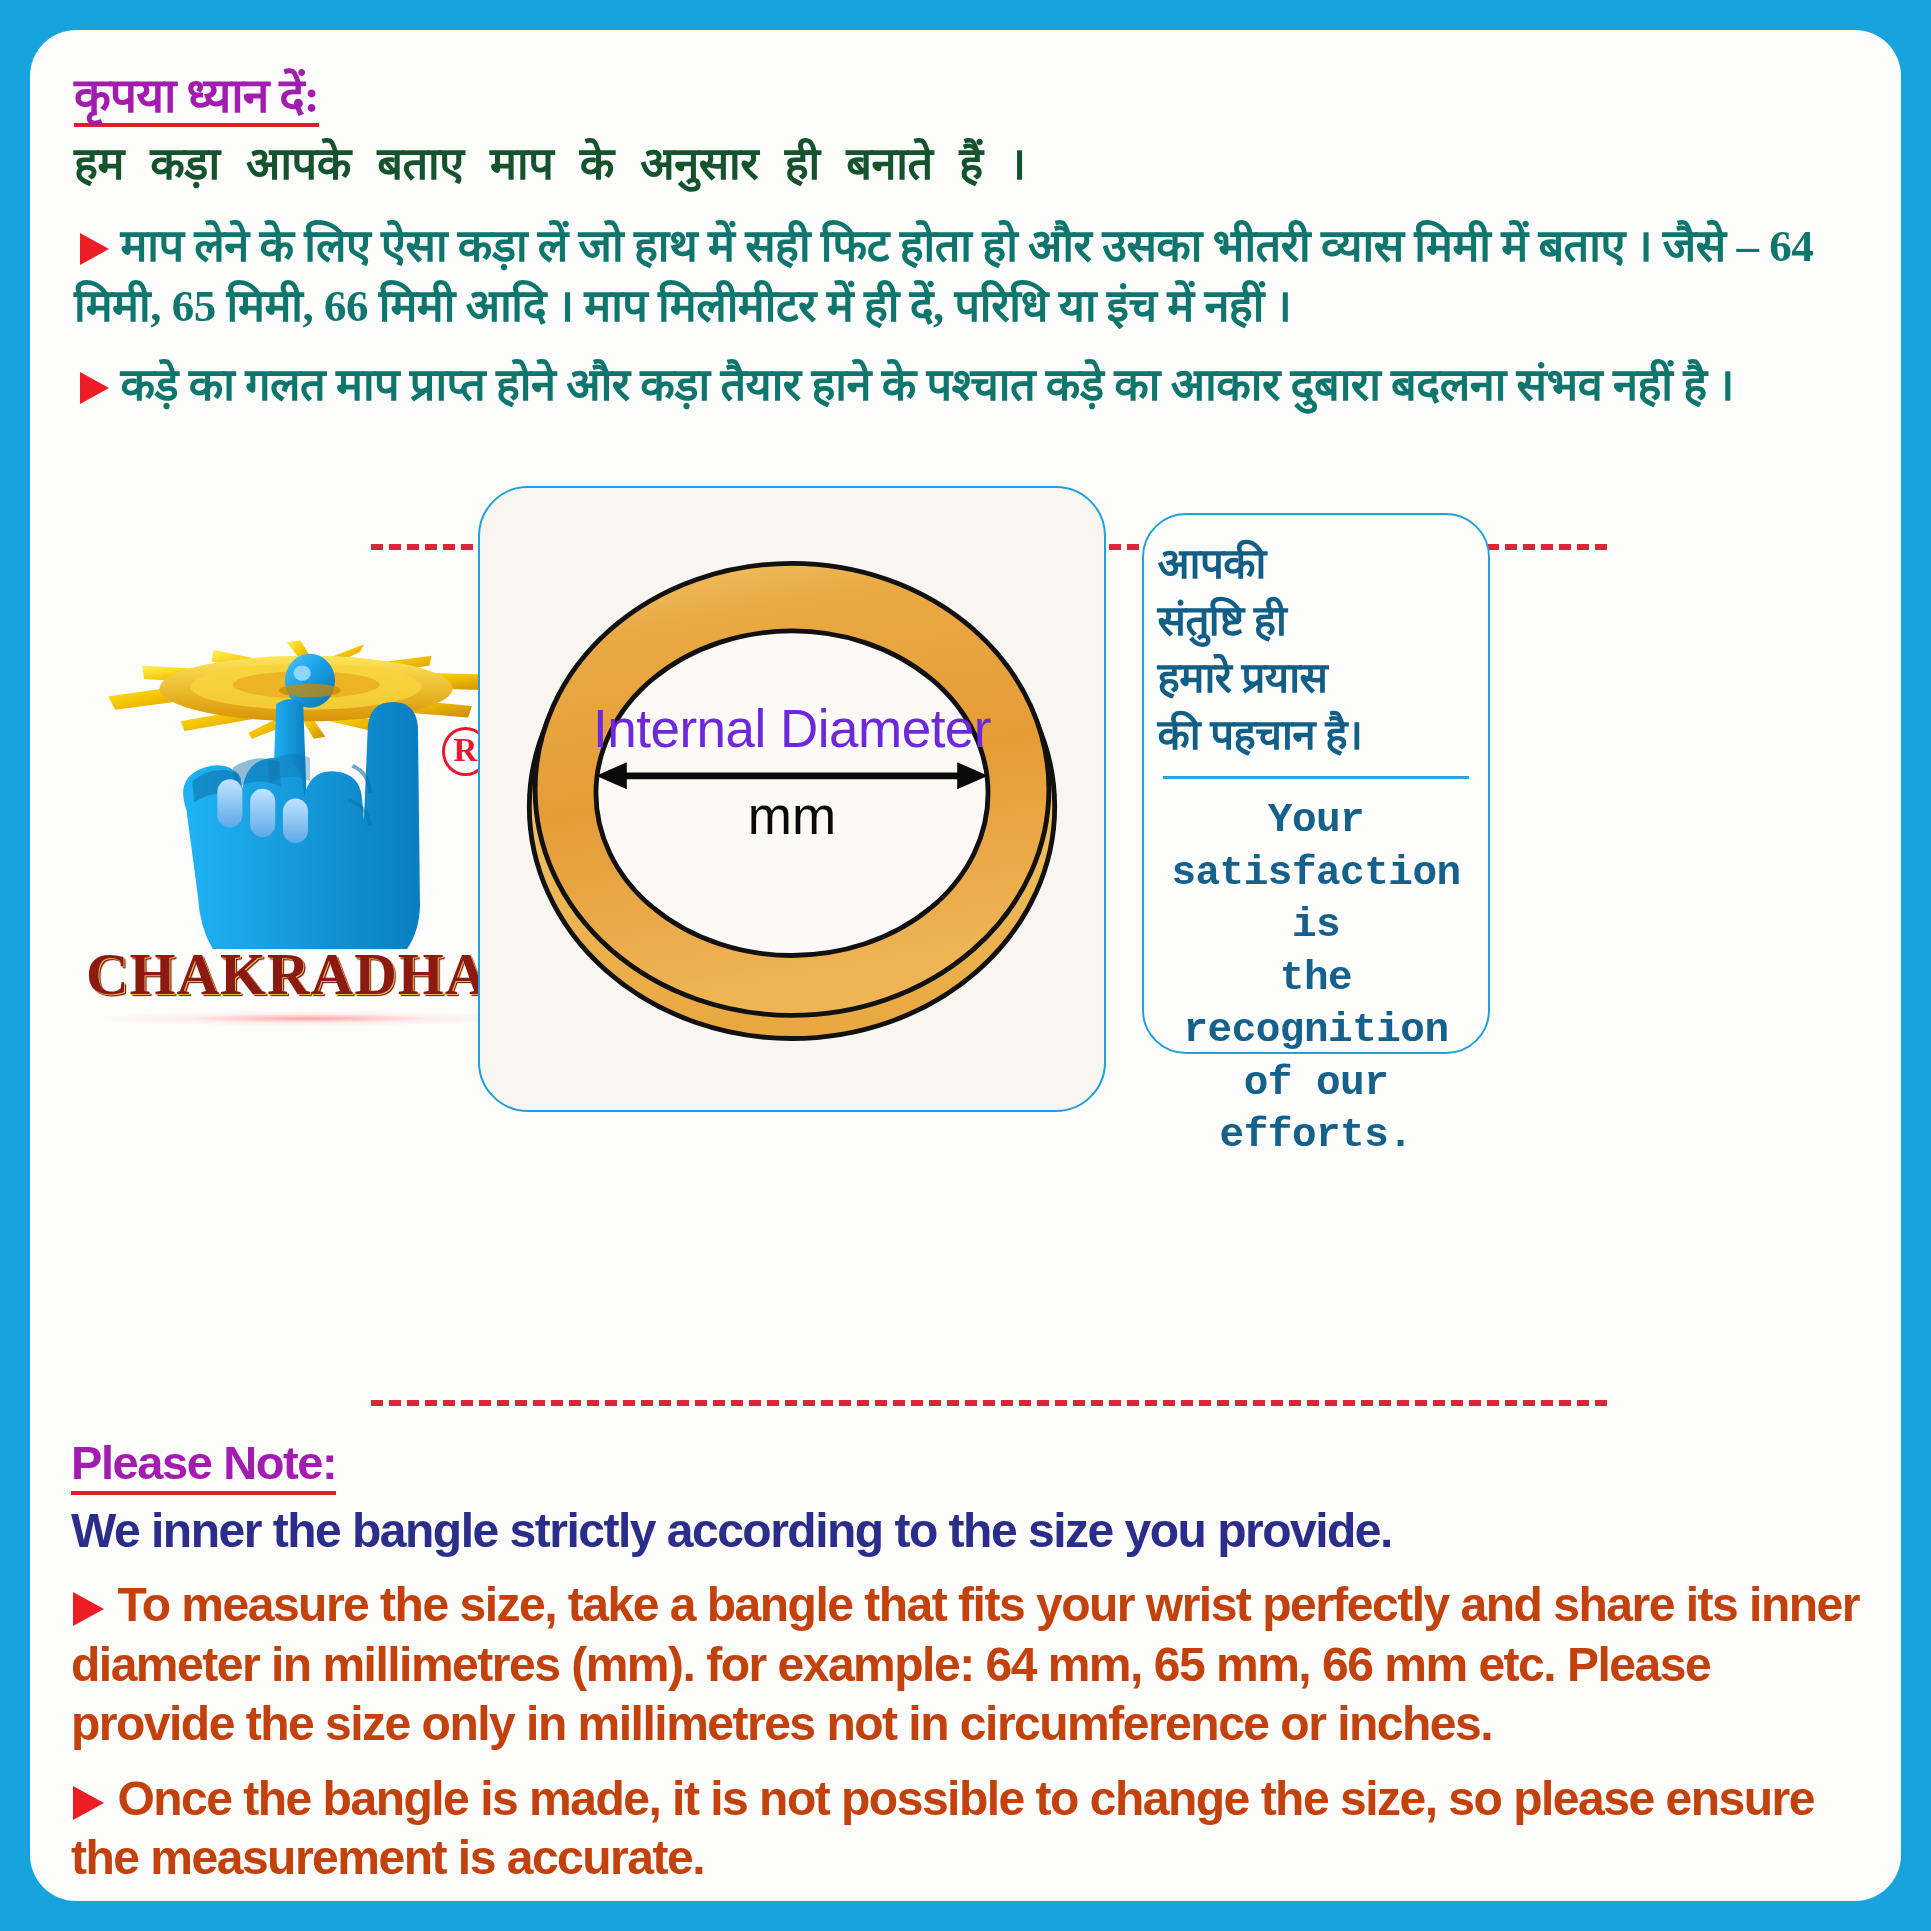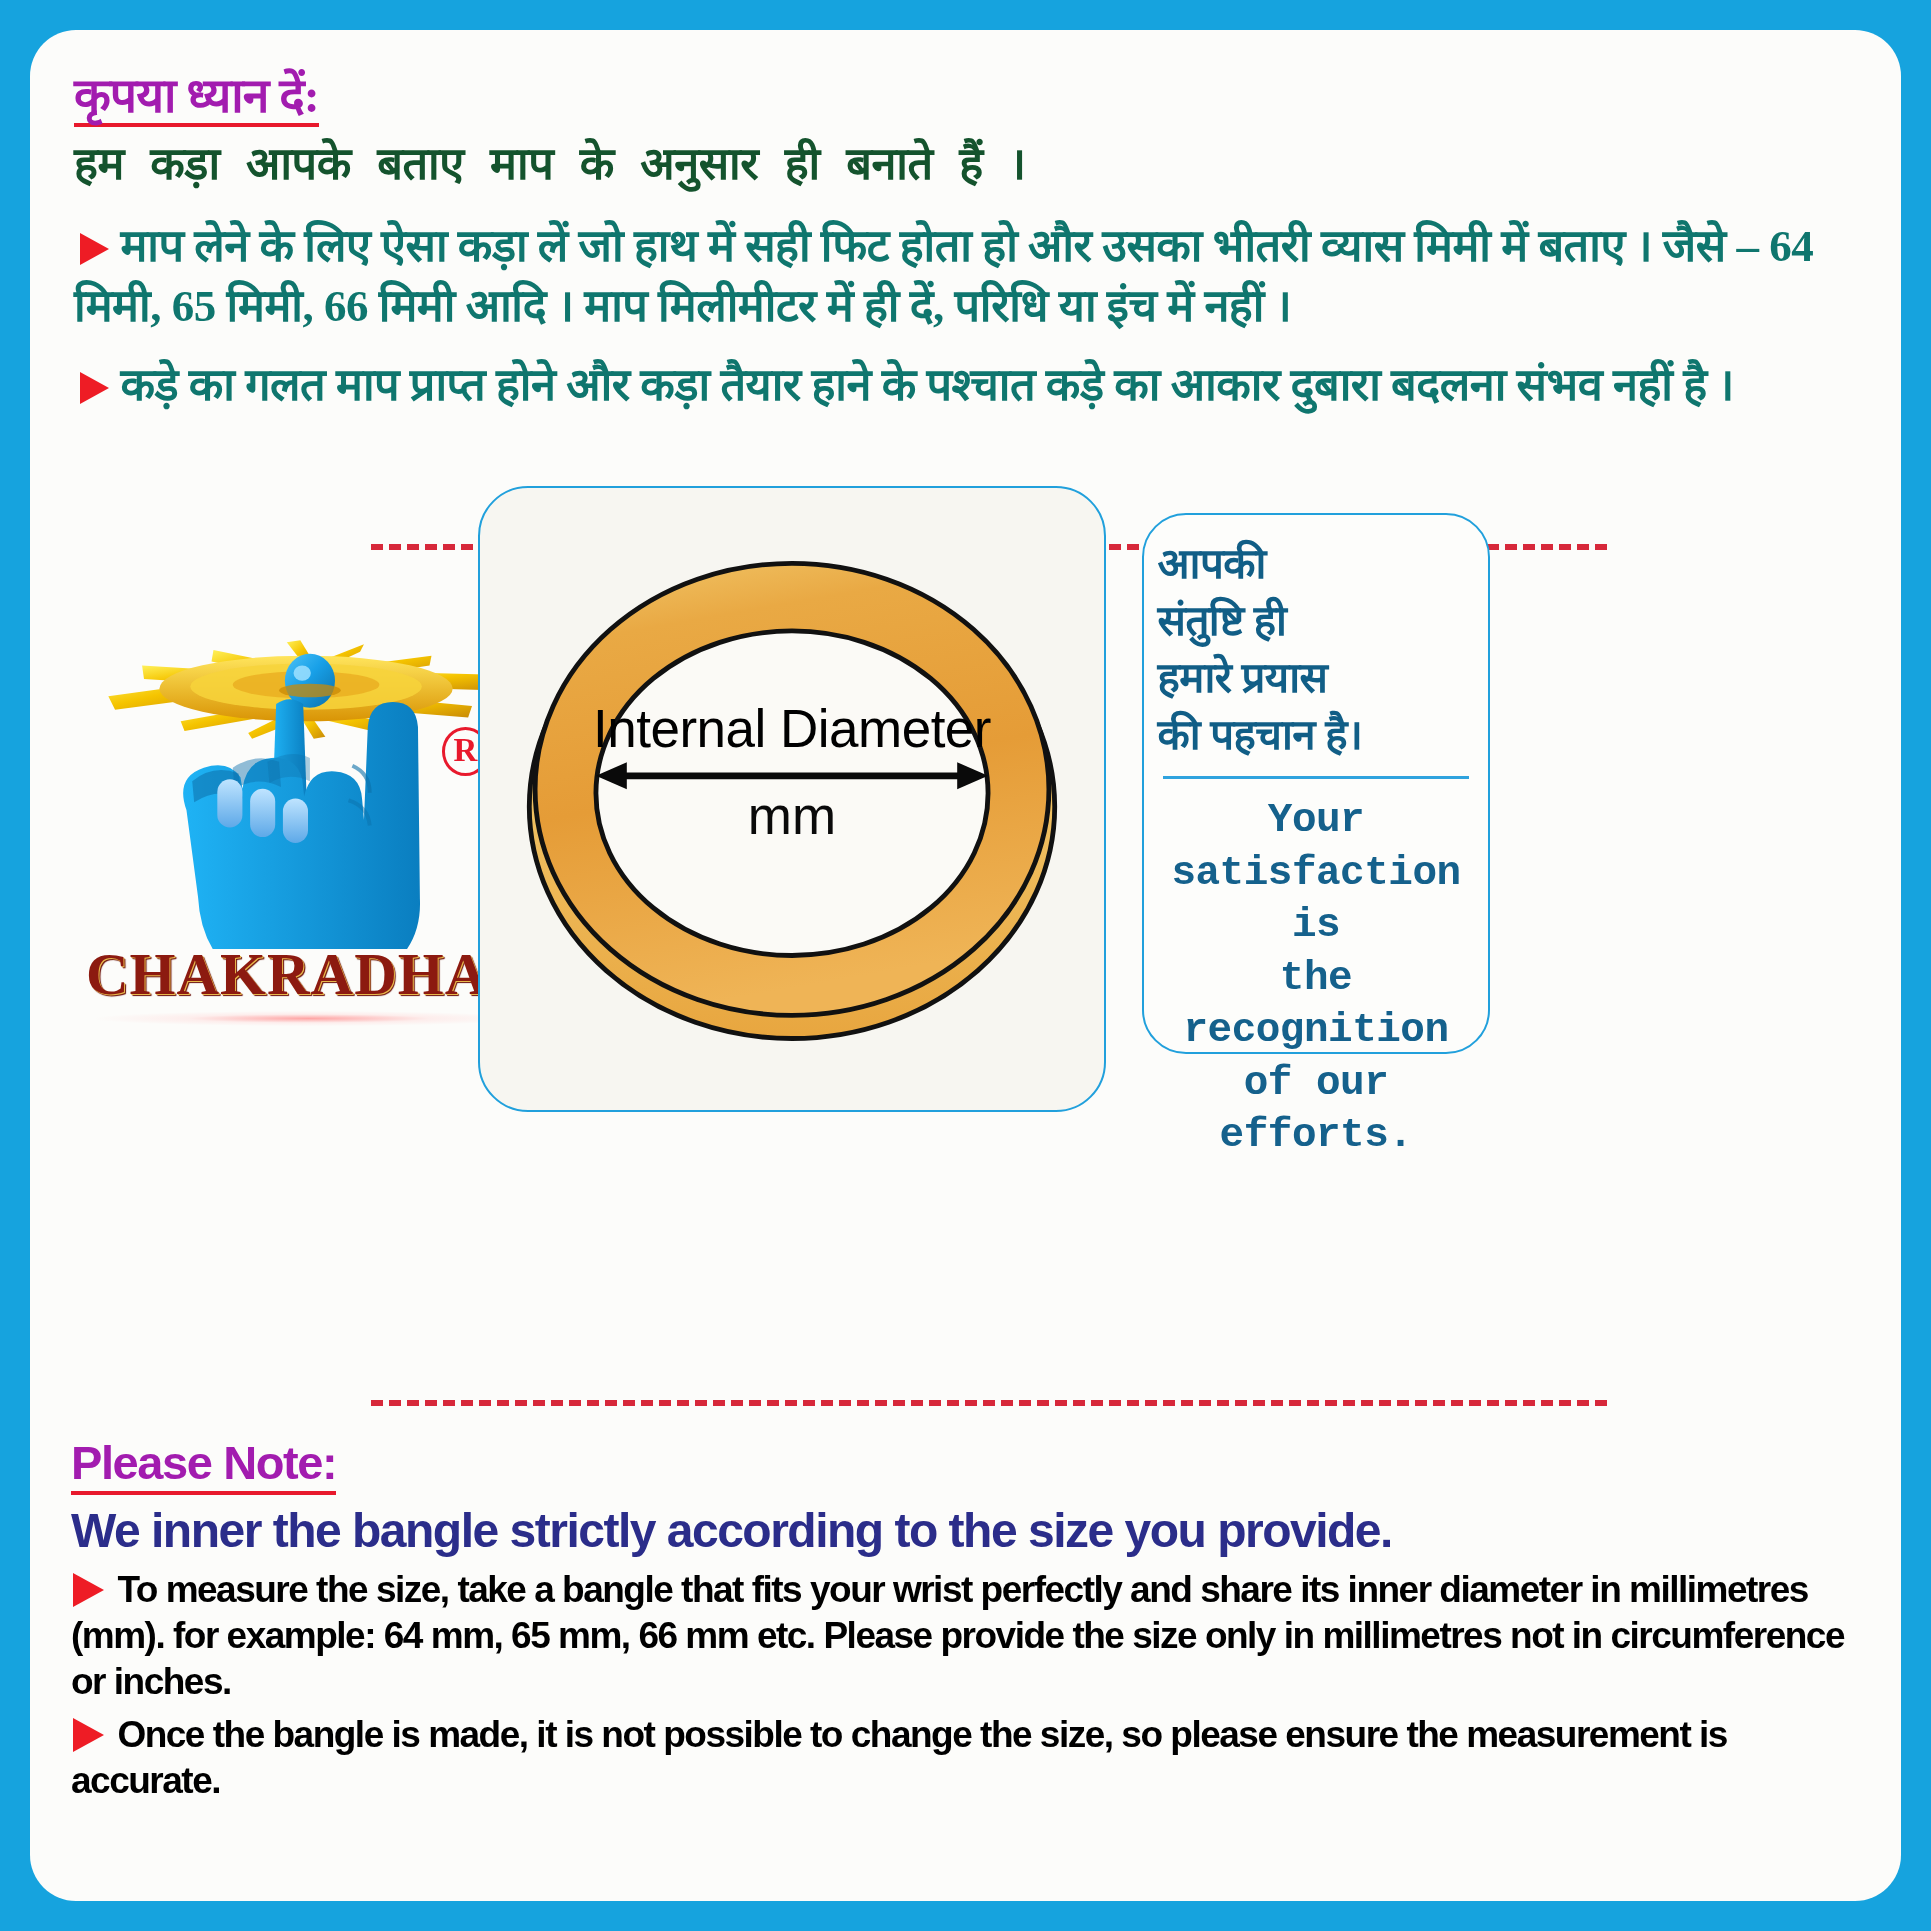--- a/index.html
+++ b/index.html
@@ -128,21 +128,21 @@
     border:2.9px solid #21A0DC;
     border-radius:50px;
   }
   .bangle-svg{position:absolute;left:0;top:0;}
   .id-label{
     position:absolute;
     left:0;top:210px;width:624px;
     text-align:center;
     font-family:"Liberation Sans", sans-serif;
     font-size:53px;
-    color:#000000;
+    color:#6d28d9;
     letter-spacing:-0.5px;
   }
   .mm-label{
     position:absolute;
     left:0;top:297px;width:624px;
     text-align:center;
     font-family:"Liberation Sans", sans-serif;
     font-size:53px;
     color:#0A0A0A;
   }
@@ -201,27 +201,27 @@
   .en-line{
     color:#2B2D8A;
     font-family:"Liberation Sans", sans-serif;
     font-weight:bold;
     font-size:48px;
     line-height:1.24;
     letter-spacing:-1.5px;
     margin-top:5.8px;
   }
   .en-para{
-    color:#000000;
-    font-family:"Liberation Sans", sans-serif;
-    font-weight:bold;
-    font-size:37px;
+    color:#c2410c;
+    font-family:"Liberation Sans", sans-serif;
+    font-weight:bold;
+    font-size:48px;
     line-height:1.24;
     letter-spacing:-1.5px;
-    margin-top:7px;
+    margin-top:15px;
   }
   .en-bullet{
     display:inline-block;
     width:0;height:0;
     border-top:17.4px solid transparent;
     border-bottom:17.4px solid transparent;
     border-left:31px solid #EE1C25;
     vertical-align:-4.8px;
     margin-right:13.5px;
     margin-left:1.9px;

